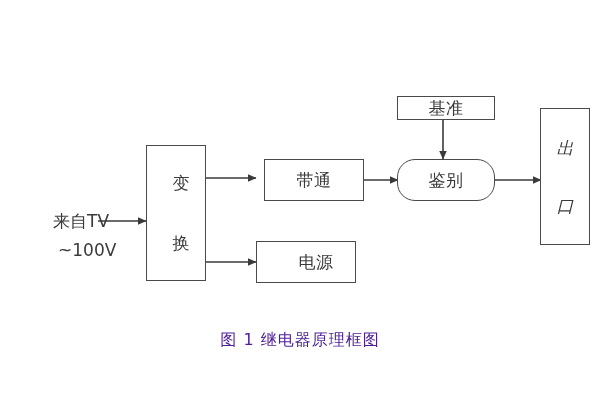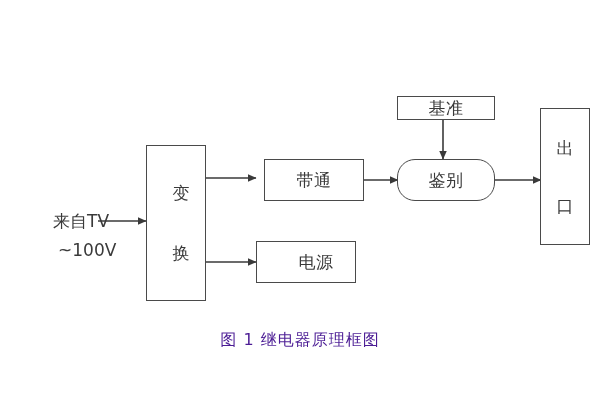--- a/index.html
+++ b/index.html
@@ -69,26 +69,26 @@
     top: 330px;
     width: 600px;
     text-align: center;
     font-size: 16px;
     color: #4c1d95;
     letter-spacing: 1px;
     white-space: nowrap;
     z-index: 2;
   }
   
-  #box-transform { left: 146px; top: 145px; width: 60px; height: 156px; padding-left: 10px; }
+  #box-transform { left: 146px; top: 145px; width: 60px; height: 136px; padding-left: 10px; }
   #box-bandpass  { left: 264px; top: 159px; width: 100px; height: 42px; }
   #box-power     { left: 256px; top: 241px; width: 100px; height: 42px; padding-left: 20px; }
   #box-reference { left: 397px; top: 61px;  width: 98px;  height: 24px; margin-top: 35px; }
   #box-discrim   { left: 397px; top: 159px; width: 98px;  height: 42px; border-radius: 18px; }
-  #box-output    { left: 540px; top: 108px; width: 50px;  height: 137px; }
+  #box-output    { left: 540px; top: 108px; width: 50px;  height: 137px; font-style: italic; }
 </style>
 </head>
 <body>
 
 <div id="diagram-canvas">
 
   <svg class="svg-layer" viewBox="0 0 600 400" xmlns="http://www.w3.org/2000/svg">
     <defs>
       <marker id="arrowhead" markerWidth="9" markerHeight="8" refX="8.5" refY="4" orient="auto" markerUnits="userSpaceOnUse">
         <path d="M0,0 L9,4 L0,8 Z" fill="#3a3a3a"></path>

